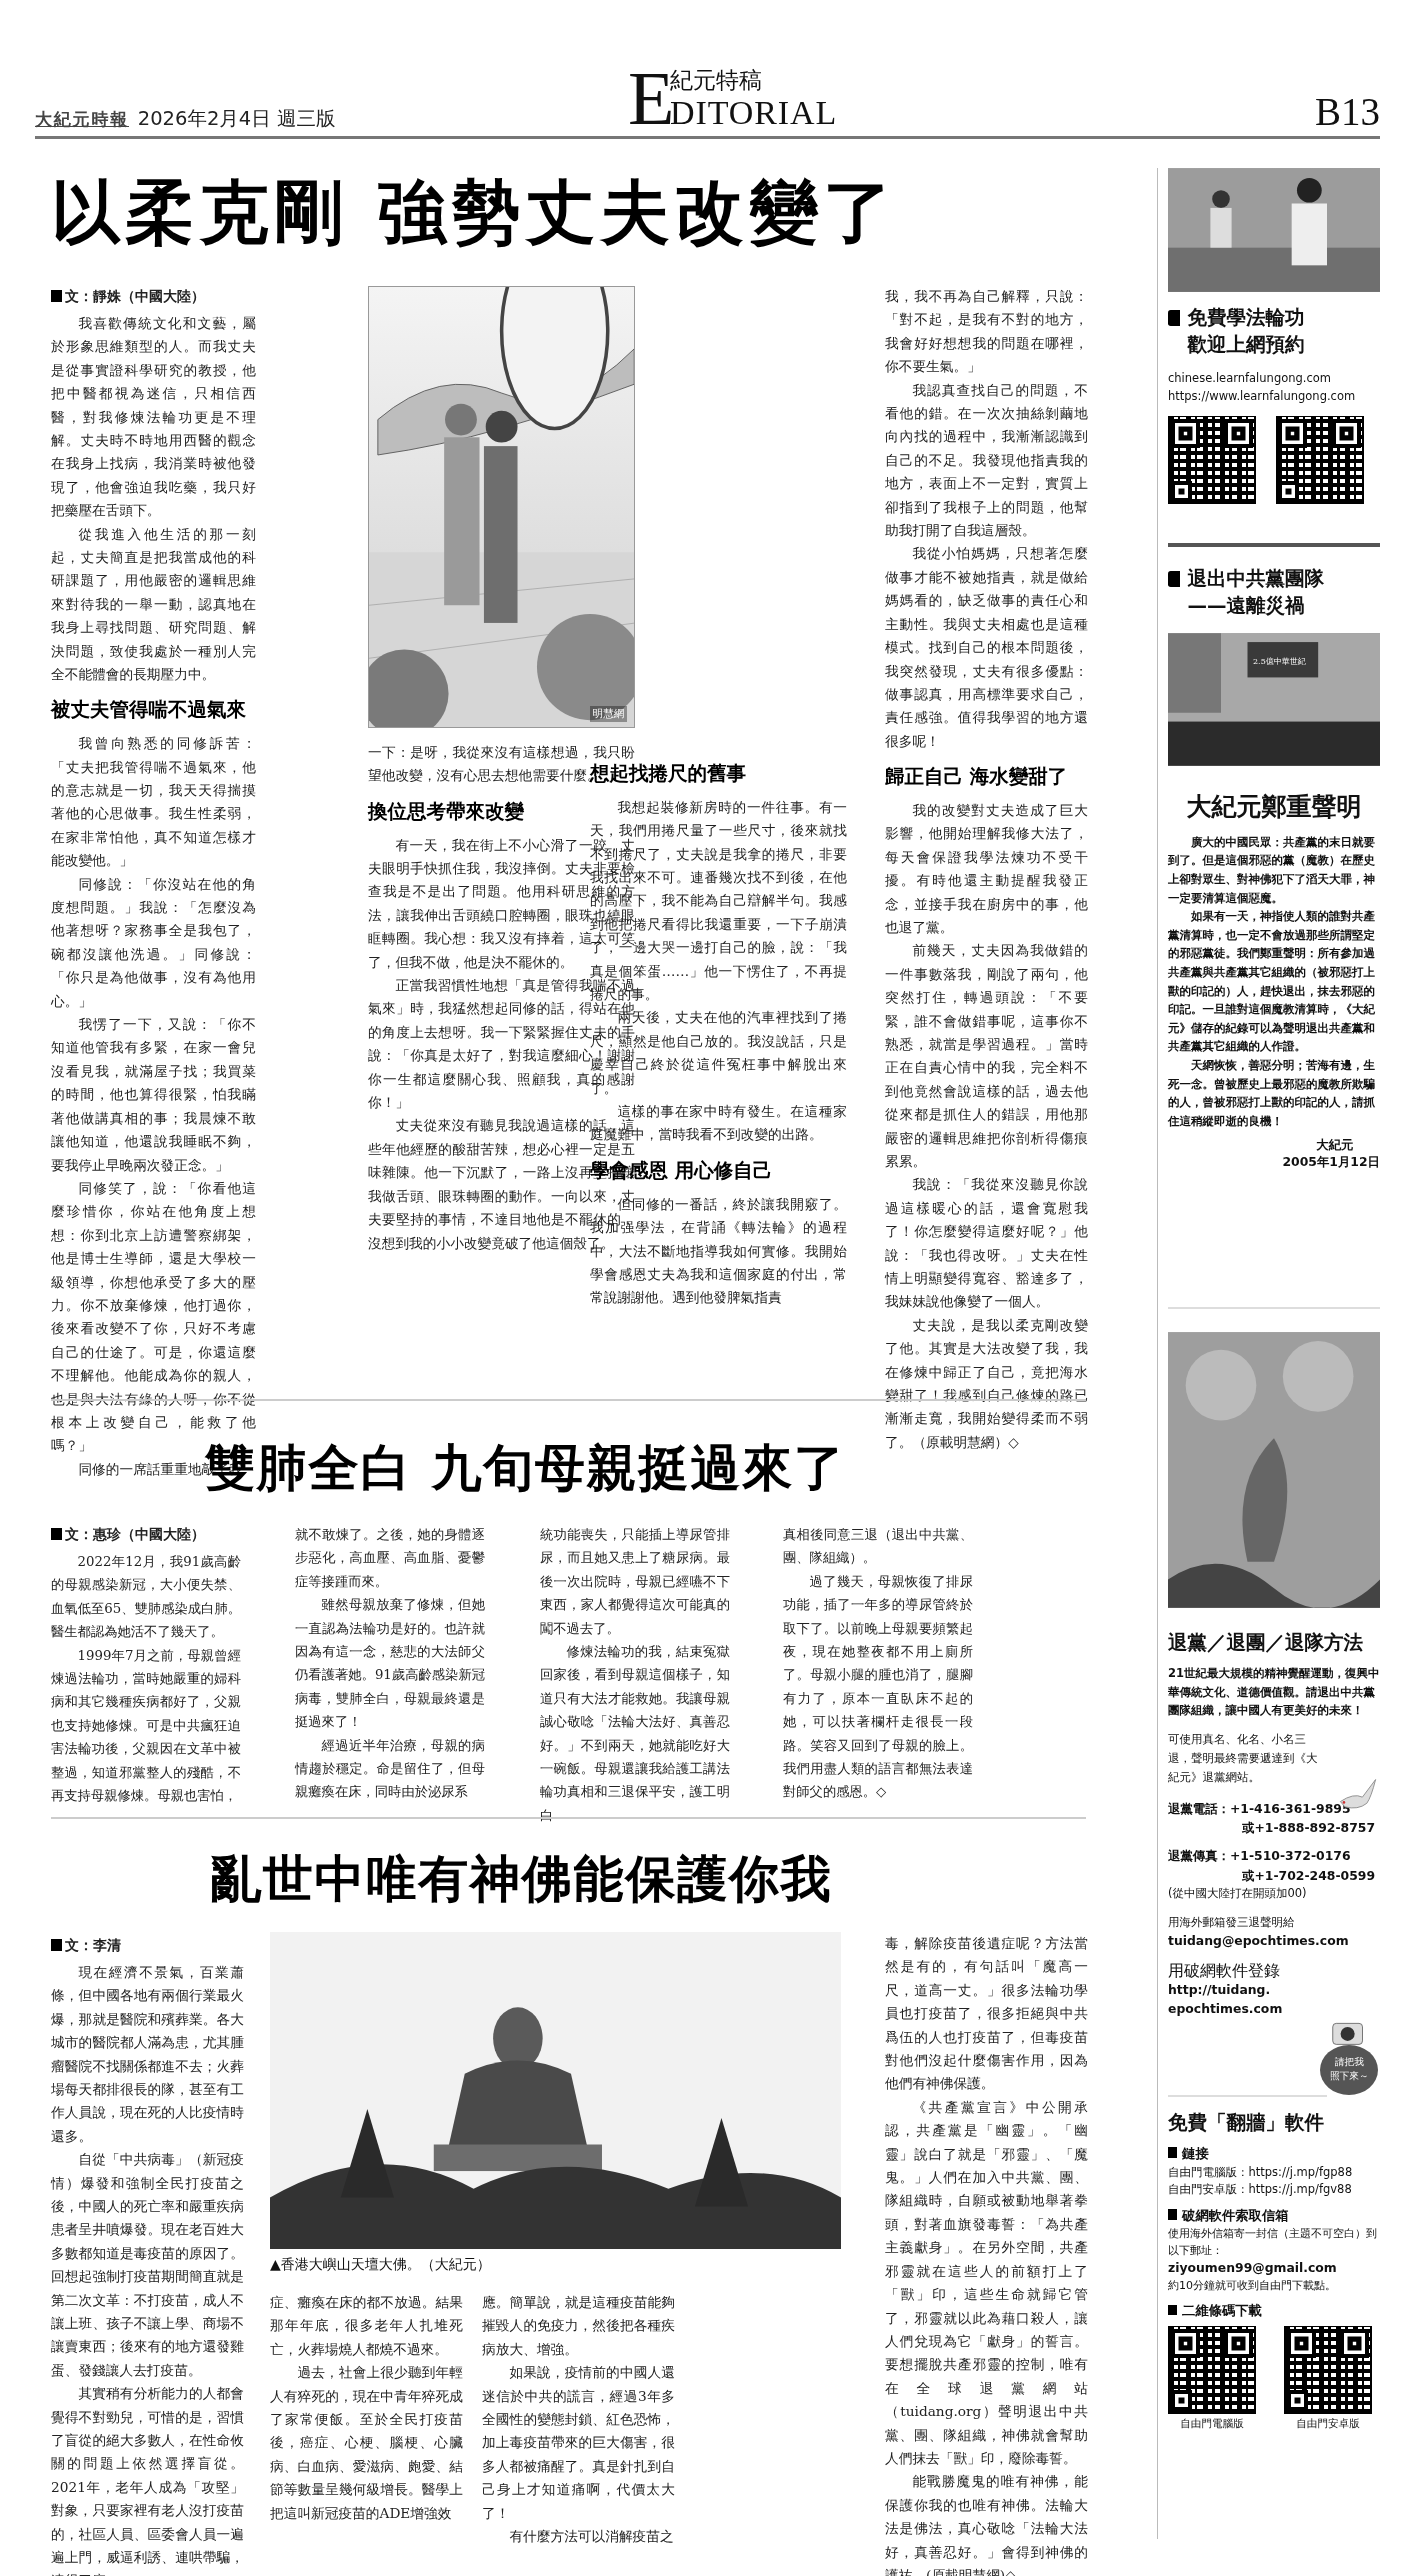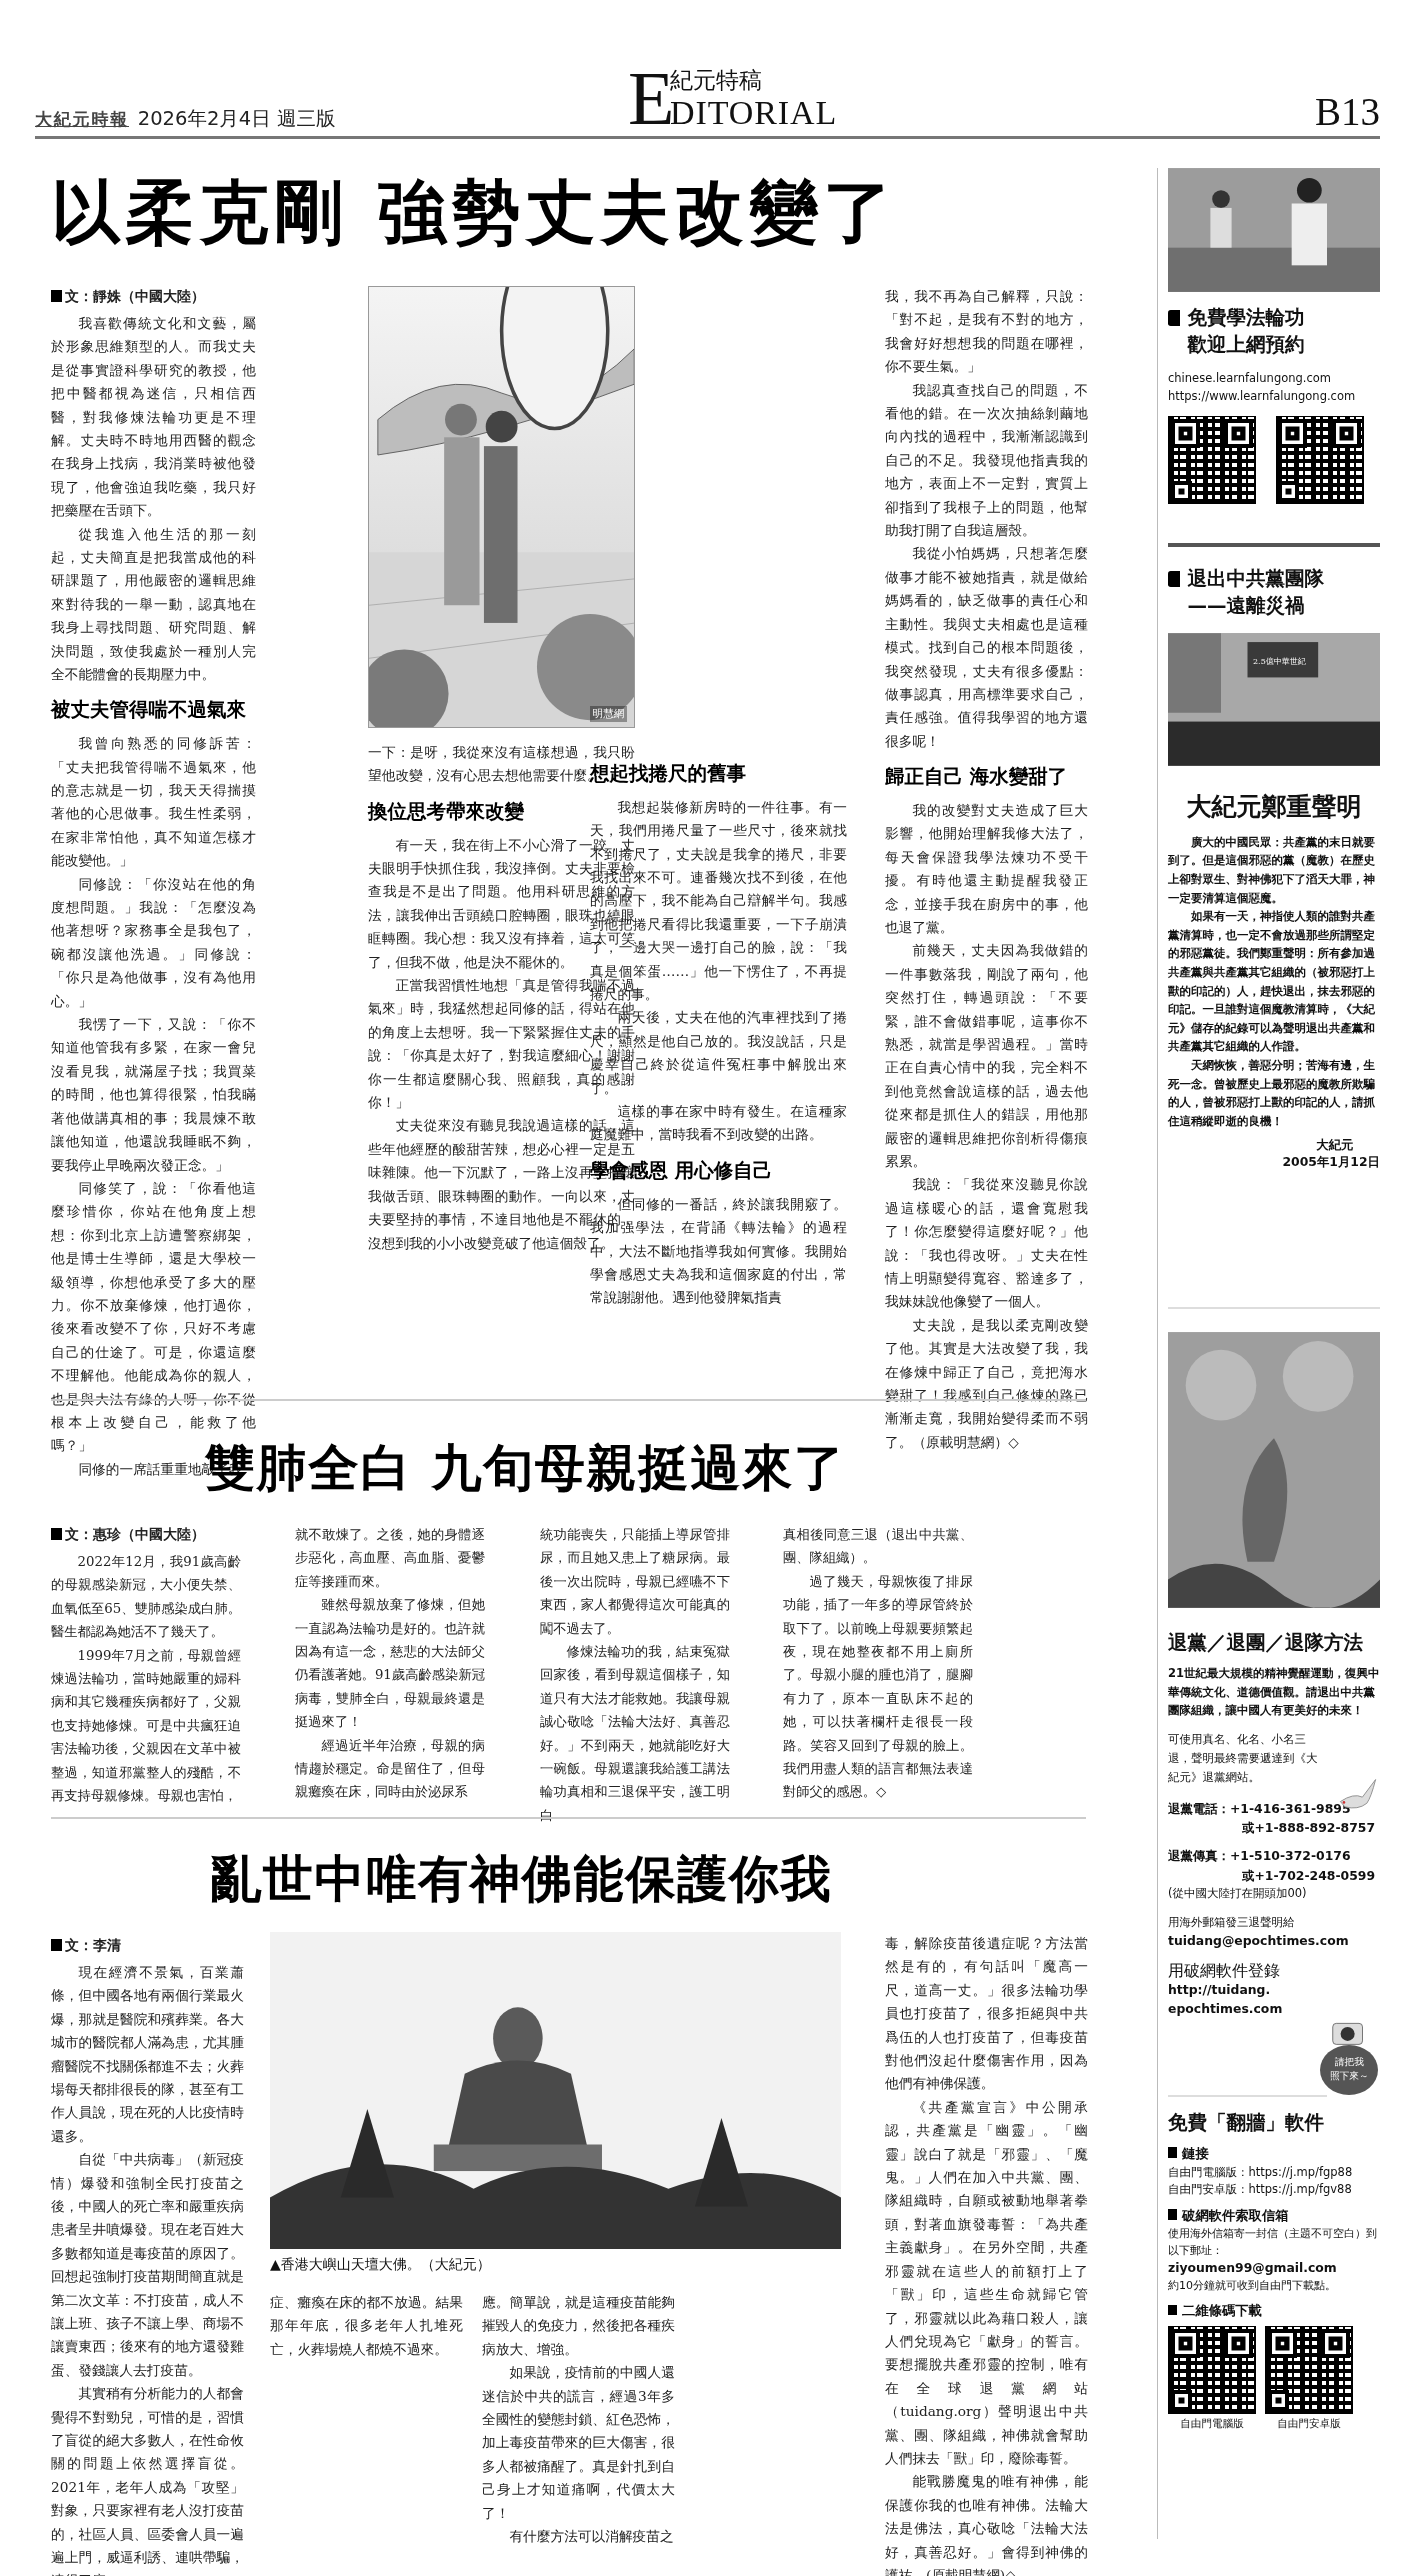--- a/index.html
+++ b/index.html
@@ -164,20 +164,21 @@
     <path d="M220 160 Q280 130 340 160 L360 250 L200 250 Z" fill="#4a4a4a"></path>
     <rect x="185" y="240" width="190" height="30" fill="#6d6d6d"></rect>
     <path d="M0 300 Q120 230 230 290 Q330 240 450 290 Q560 250 645 300 L645 358 L0 358 Z" fill="#333"></path>
     <path d="M80 300 L110 200 L140 300 Z" fill="#2a2a2a"></path>
     <path d="M480 310 L510 210 L540 310 Z" fill="#2a2a2a"></path>
   </svg>
 </div>
 <div class="caption" style="left:270px; top:2256px;">▲香港大嶼山天壇大佛。（大紀元）</div>
 <div class="col" id="a3c2" style="left:270px; top:2291px; width:193px; font-size:13.7px; line-height:23.4px;">
     <p style="text-indent: 0px;">症、癱瘓在床的都不放過。結果那年年底，很多老年人扎堆死亡，火葬場燒人都燒不過來。</p>
+    <p>過去，社會上很少聽到年輕人有猝死的，現在中青年猝死成了家常便飯。至於全民打疫苗後，癌症、心梗、腦梗、心臟病、白血病、愛滋病、皰愛、結節等數量呈幾何級增長。醫學上把這叫新冠疫苗的ADE增強效</p>
   </div>
 <div class="col" id="a3c3" style="left:482px; top:2291px; width:193px; font-size:13.7px; line-height:23.4px;">
     <p style="text-indent: 0px;">應。簡單說，就是這種疫苗能夠摧毀人的免疫力，然後把各種疾病放大、增強。</p>
     <p>如果說，疫情前的中國人還迷信於中共的謊言，經過3年多全國性的變態封鎖、紅色恐怖，加上毒疫苗帶來的巨大傷害，很多人都被痛醒了。真是針扎到自己身上才知道痛啊，代價太大了！</p>
     <p>有什麼方法可以消解疫苗之</p>
   </div>
 <div class="col" id="a3c4" style="left:885px; top:1932px; width:203px; font-size:13.7px; line-height:23.4px;">
     <p style="text-indent: 0px;">毒，解除疫苗後遺症呢？方法當然是有的，有句話叫「魔高一尺，道高一丈。」很多法輪功學員也打疫苗了，很多拒絕與中共爲伍的人也打疫苗了，但毒疫苗對他們沒起什麼傷害作用，因為他們有神佛保護。</p>
     <p>《共產黨宣言》中公開承認，共產黨是「幽靈」。「幽靈」說白了就是「邪靈」、「魔鬼。」人們在加入中共黨、團、隊組織時，自願或被動地舉著拳頭，對著血旗發毒誓：「為共產主義獻身」。在另外空間，共產邪靈就在這些人的前額打上了「獸」印，這些生命就歸它管了，邪靈就以此為藉口殺人，讓人們兌現為它「獻身」的誓言。要想擺脫共產邪靈的控制，唯有在全球退黨網站（tuidang.org）聲明退出中共黨、團、隊組織，神佛就會幫助人們抹去「獸」印，廢除毒誓。</p>
     <p>能戰勝魔鬼的唯有神佛，能保護你我的也唯有神佛。法輪大法是佛法，真心敬唸「法輪大法好，真善忍好。」會得到神佛的護祐。(原載明慧網)◇</p>
@@ -299,21 +300,21 @@
 <div class="side" style="top:2109px;">
   <div class="heading-serif" style="font-size:19.5px; line-height:28px;">免費「翻牆」軟件</div>
   <div style="font-size:13.3px; line-height:19.5px; margin-top:7px; font-weight:bold;"><span class="sq" style="display:inline-block;width:8.8px;height:10.6px;background:#000;margin-right:5.3px;"></span><span>鏈接</span></div>
   <div style="font-size:11.5px; line-height:17.7px;">自由門電腦版：https://j.mp/fgp88</div>
   <div style="font-size:11.5px; line-height:17.7px;">自由門安卓版：https://j.mp/fgv88</div>
   <div style="font-size:13.3px; line-height:19.5px; margin-top:7px; font-weight:bold;"><span class="sq" style="display:inline-block;width:8.8px;height:10.6px;background:#000;margin-right:5.3px;"></span><span>破網軟件索取信箱</span></div>
   <div style="font-size:11px; line-height:17px;">使用海外信箱寄一封信（主題不可空白）到以下郵址：</div>
   <div style="font-size:12.4px; line-height:17.7px; font-weight:bold;">ziyoumen99@gmail.com</div>
   <div style="font-size:11px; line-height:17px;">約10分鐘就可收到自由門下載點。</div>
   <div style="font-size:13.3px; line-height:19.5px; margin-top:7px; font-weight:bold;"><span class="sq" style="display:inline-block;width:8.8px;height:10.6px;background:#000;margin-right:5.3px;"></span><span>二維條碼下載</span></div>
-  <div style="display:flex; gap:9px; margin-top:5.3px;">
+  <div style="display:flex; gap:28px; margin-top:5.3px;">
     <div style="text-align:center;">
       <div class="qr">
           <span class="qr-bl"></span>
         </div>
       <div style="font-size:10.6px; margin-top:3.5px;">自由門電腦版</div>
     </div>
     <div style="text-align:center;">
       <div class="qr">
           <span class="qr-bl"></span>
         </div>

